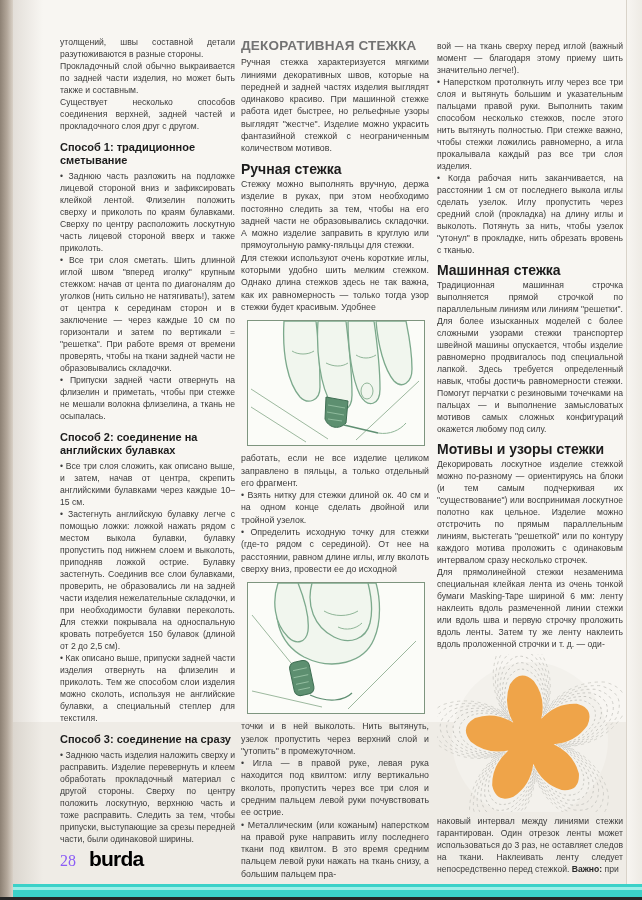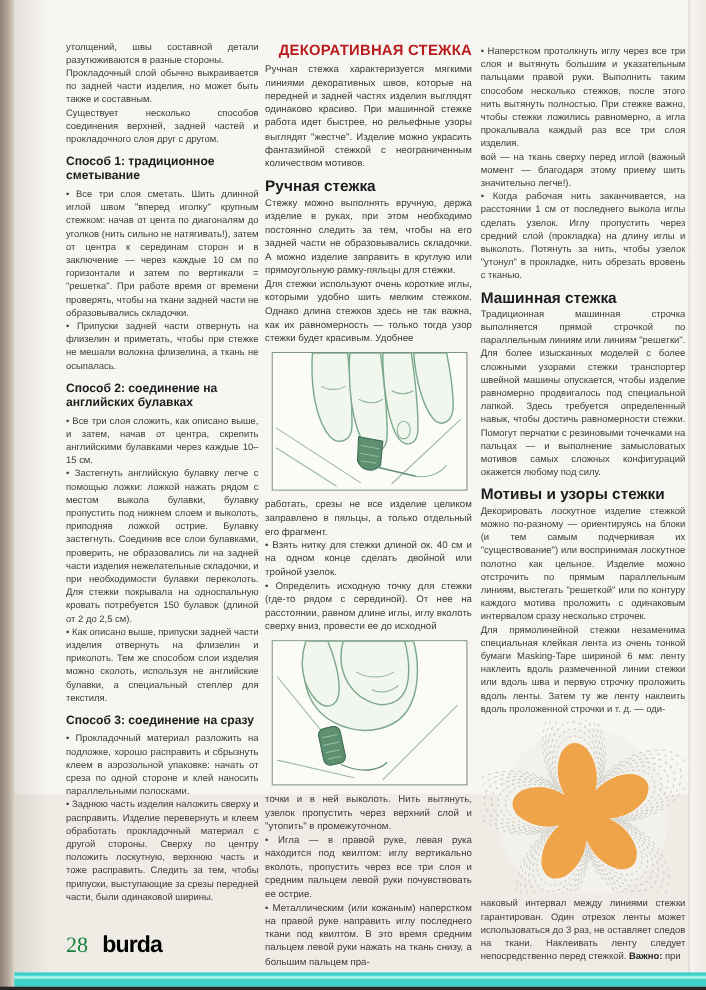--- a/index.html
+++ b/index.html
@@ -24,57 +24,57 @@
   
   .col{position:absolute;text-align:justify;color:#3b3b3b;
     font-size:8.6px;line-height:12px;letter-spacing:0;}
   .col p{margin:0;}
   .col-left{left:60px;top:36px;width:175px;}
   .col-mid{left:241px;top:40px;width:188px;font-size:8.8px;line-height:12.3px;}
   .col-right{left:437px;top:40px;width:186px;}
 
   .h-method{font-size:11px;line-height:13px;font-weight:bold;color:#1c1c1c;
     margin:9px 0 3px;text-align:left;}
-  .h-article{font-size:13.5px;font-weight:bold;color:#b91c1c;margin:0 0 4px;
-    letter-spacing:.2px;text-align:right;}
+  .h-article{font-size:13.5px;font-weight:bold;color:#737373;margin:0 0 4px;
+    letter-spacing:.2px;text-align:left;}
   .h-sub{font-size:14px;font-weight:bold;color:#1c1c1c;margin:8px 0 3px;text-align:left;}
 
   figure{margin:0;}
   .illus{margin:7px 0 6px 6px;width:176px;border:1px solid #7e957f;background:#fcfdf9;}
   .illus svg{display:block;}
   .flower-fig{margin:4px 0 3px;width:186px;}
   .flower-fig svg{display:block;}
 
   .footer{position:absolute;left:60px;top:847px;display:flex;align-items:baseline;gap:13px;z-index:4;}
-  .pagenum{font-family:"Liberation Serif",serif;font-size:20px;color:#15803d;text-align:center;}
+  .pagenum{font-family:"Liberation Serif",serif;font-size:16px;color:#8b5cf6;text-align:center;}
   .brand{font-size:21px;font-weight:bold;letter-spacing:-.8px;color:#000000;}
 
   b.inline-bold{color:#2a2a2a;}
 </style>
 </head>
 <body>
 
 <div class="scan">
 
   <div class="col col-left">
     <p>утолщений, швы составной детали разутюживаются в разные стороны.</p>
     <p>Прокладочный слой обычно выкраивается по задней части изделия, но может быть также и составным.</p>
     <p>Существует несколько способов соединения верхней, задней частей и прокладочного слоя друг с другом.</p>
 
     <h3 class="h-method">Способ 1: традиционное сметывание</h3>
+    <p>• Заднюю часть разложить на подложке лицевой стороной вниз и зафиксировать клейкой лентой. Флизелин положить сверху и приколоть по краям булавками. Сверху по центру расположить лоскутную часть лицевой стороной вверх и также приколоть.</p>
     <p>• Все три слоя сметать. Шить длинной иглой швом "вперед иголку" крупным стежком: начав от цента по диагоналям до уголков (нить сильно не натягивать!), затем от центра к серединам сторон и в заключение — через каждые 10 см по горизонтали и затем по вертикали = "решетка". При работе время от времени проверять, чтобы на ткани задней части не образовывались складочки.</p>
     <p>• Припуски задней части отвернуть на флизелин и приметать, чтобы при стежке не мешали волокна флизелина, а ткань не осыпалась.</p>
 
     <h3 class="h-method">Способ 2: соединение на английских булавках</h3>
     <p>• Все три слоя сложить, как описано выше, и затем, начав от центра, скрепить английскими булавками через каждые 10–15 см.</p>
     <p>• Застегнуть английскую булавку легче с помощью ложки: ложкой нажать рядом с местом выкола булавки, булавку пропустить под нижнем слоем и выколоть, приподняв ложкой острие. Булавку застегнуть. Соединив все слои булавками, проверить, не образовались ли на задней части изделия нежелательные складочки, и при необходимости булавки переколоть. Для стежки покрывала на односпальную кровать потребуется 150 булавок (длиной от 2 до 2,5 см).</p>
     <p>• Как описано выше, припуски задней части изделия отвернуть на флизелин и приколоть. Тем же способом слои изделия можно сколоть, используя не английские булавки, а специальный степлер для текстиля.</p>
 
     <h3 class="h-method">Способ 3: соединение на сразу</h3>
-    <p>• Прокладочный материал разложить на подложке, хорошо расправить и сбрызнуть клеем в аэрозольной упаковке: начать от среза по одной стороне и клей наносить параллельными полосками.</p>
     <p>• Заднюю часть изделия наложить сверху и расправить. Изделие перевернуть и клеем обработать прокладочный материал с другой стороны. Сверху по центру положить лоскутную, верхнюю часть и тоже расправить. Следить за тем, чтобы припуски, выступающие за срезы передней части, были одинаковой ширины.</p>
   </div>
 
   <div class="col col-mid">
     <h2 class="h-article">ДЕКОРАТИВНАЯ СТЕЖКА</h2>
     <p>Ручная стежка характеризуется мягкими линиями декоративных швов, которые на передней и задней частях изделия выглядят одинаково красиво. При машинной стежке работа идет быстрее, но рельефные узоры выглядят "жестче". Изделие можно украсить фантазийной стежкой с неограниченным количеством мотивов.</p>
 
     <h3 class="h-sub">Ручная стежка</h3>
     <p>Стежку можно выполнять вручную, держа изделие в руках, при этом необходимо постоянно следить за тем, чтобы на его задней части не образовывались складочки. А можно изделие заправить в круглую или прямоугольную рамку-пяльцы для стежки.</p>
     <p>Для стежки используют очень короткие иглы, которыми удобно шить мелким стежком. Однако длина стежков здесь не так важна, как их равномерность — только тогда узор стежки будет красивым. Удобнее</p>
@@ -103,21 +103,21 @@
           <path d="M78,76 L100,80 L98,102 C90,110 80,106 77,98 Z" fill="#5d8f70" stroke="#3f6e53" stroke-width="1"></path>
           <path d="M80,84 L97,87 M79,91 L96,94 M80,98 L94,100" stroke="#9cc5a8" stroke-width="0.8" fill="none"></path>
         </g>
         <g>
           <line x1="96" y1="104" x2="130" y2="112" stroke="#5f8f72" stroke-width="1.4"></line>
           <path d="M130,112 C142,114 152,109 158,102" stroke="#8fb597" stroke-width="1" fill="none"></path>
         </g>
       </svg>
     </figure>
 
-    <p>работать, срезы не все изделие целиком заправлено в пяльцы, а только отдельный его фрагмент.</p>
+    <p>работать, если не все изделие целиком заправлено в пяльцы, а только отдельный его фрагмент.</p>
     <p>• Взять нитку для стежки длиной ок. 40 см и на одном конце сделать двойной или тройной узелок.</p>
     <p>• Определить исходную точку для стежки (где-то рядом с серединой). От нее на расстоянии, равном длине иглы, иглу вколоть сверху вниз, провести ее до исходной</p>
 
     <figure class="illus">
       <svg width="174" height="130" viewBox="0 0 174 130" xmlns="http://www.w3.org/2000/svg">
         <rect x="0" y="0" width="174" height="130" fill="#fbfcf8"></rect>
         <g stroke="#9cb89e" stroke-width="1" fill="none">
           <path d="M4,32 L56,96"></path>
           <path d="M4,108 L74,124"></path>
           <path d="M168,58 L100,126"></path>
@@ -138,22 +138,22 @@
         <path d="M62,112 C80,120 96,118 104,110" stroke="#5f8f72" stroke-width="1.2" fill="none"></path>
       </svg>
     </figure>
 
     <p>точки и в ней выколоть. Нить вытянуть, узелок пропустить через верхний слой и "утопить" в промежуточном.</p>
     <p>• Игла — в правой руке, левая рука находится под квилтом: иглу вертикально вколоть, пропустить через все три слоя и средним пальцем левой руки почувствовать ее острие.</p>
     <p>• Металлическим (или кожаным) наперстком на правой руке направить иглу последнего ткани под квилтом. В это время средним пальцем левой руки нажать на ткань снизу, а большим пальцем пра-</p>
   </div>
 
   <div class="col col-right">
+    <p>вой — на ткань сверху перед иглой (важный момент — благодаря этому приему шить значительно легче!).</p>
     <p>• Наперстком протолкнуть иглу через все три слоя и вытянуть большим и указательным пальцами правой руки. Выполнить таким способом несколько стежков, после этого нить вытянуть полностью. При стежке важно, чтобы стежки ложились равномерно, а игла прокалывала каждый раз все три слоя изделия.</p>
-    <p>вой — на ткань сверху перед иглой (важный момент — благодаря этому приему шить значительно легче!).</p>
     <p>• Когда рабочая нить заканчивается, на расстоянии 1 см от последнего выкола иглы сделать узелок. Иглу пропустить через средний слой (прокладка) на длину иглы и выколоть. Потянуть за нить, чтобы узелок "утонул" в прокладке, нить обрезать вровень с тканью.</p>
 
     <h3 class="h-sub">Машинная стежка</h3>
     <p>Традиционная машинная строчка выполняется прямой строчкой по параллельным линиям или линиям "решетки". Для более изысканных моделей с более сложными узорами стежки транспортер швейной машины опускается, чтобы изделие равномерно продвигалось под специальной лапкой. Здесь требуется определенный навык, чтобы достичь равномерности стежки. Помогут перчатки с резиновыми точечками на пальцах — и выполнение замысловатых мотивов самых сложных конфигураций окажется любому под силу.</p>
 
     <h3 class="h-sub">Мотивы и узоры стежки</h3>
     <p>Декорировать лоскутное изделие стежкой можно по-разному — ориентируясь на блоки (и тем самым подчеркивая их "существование") или воспринимая лоскутное полотно как цельное. Изделие можно отстрочить по прямым параллельным линиям, выстегать "решеткой" или по контуру каждого мотива проложить с одинаковым интервалом сразу несколько строчек.</p>
     <p>Для прямолинейной стежки незаменима специальная клейкая лента из очень тонкой бумаги Masking-Tape шириной 6 мм: ленту наклеить вдоль размеченной линии стежки или вдоль шва и первую строчку проложить вдоль ленты. Затем ту же ленту наклеить вдоль проложенной строчки и т. д. — оди-</p>
 
     <figure class="flower-fig">

